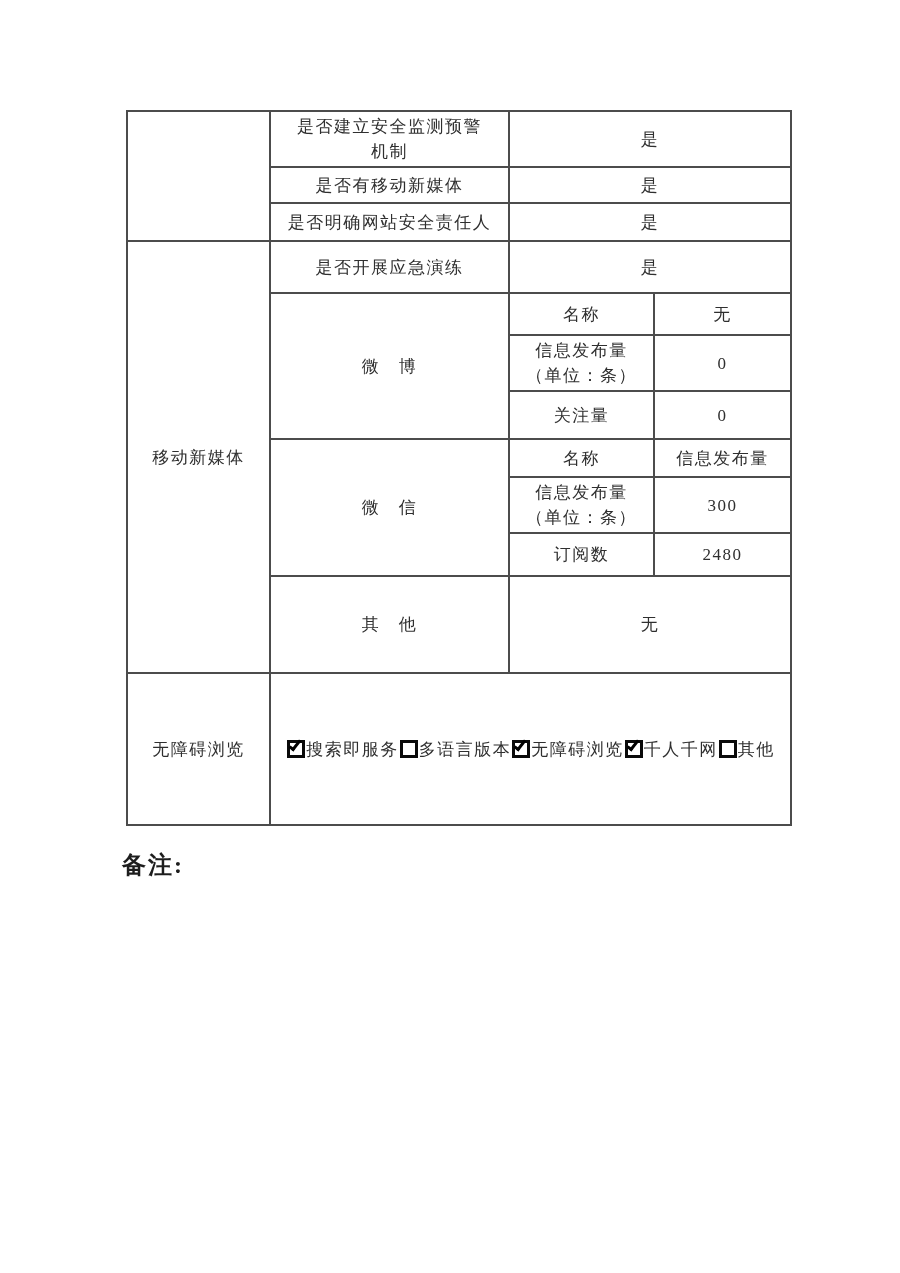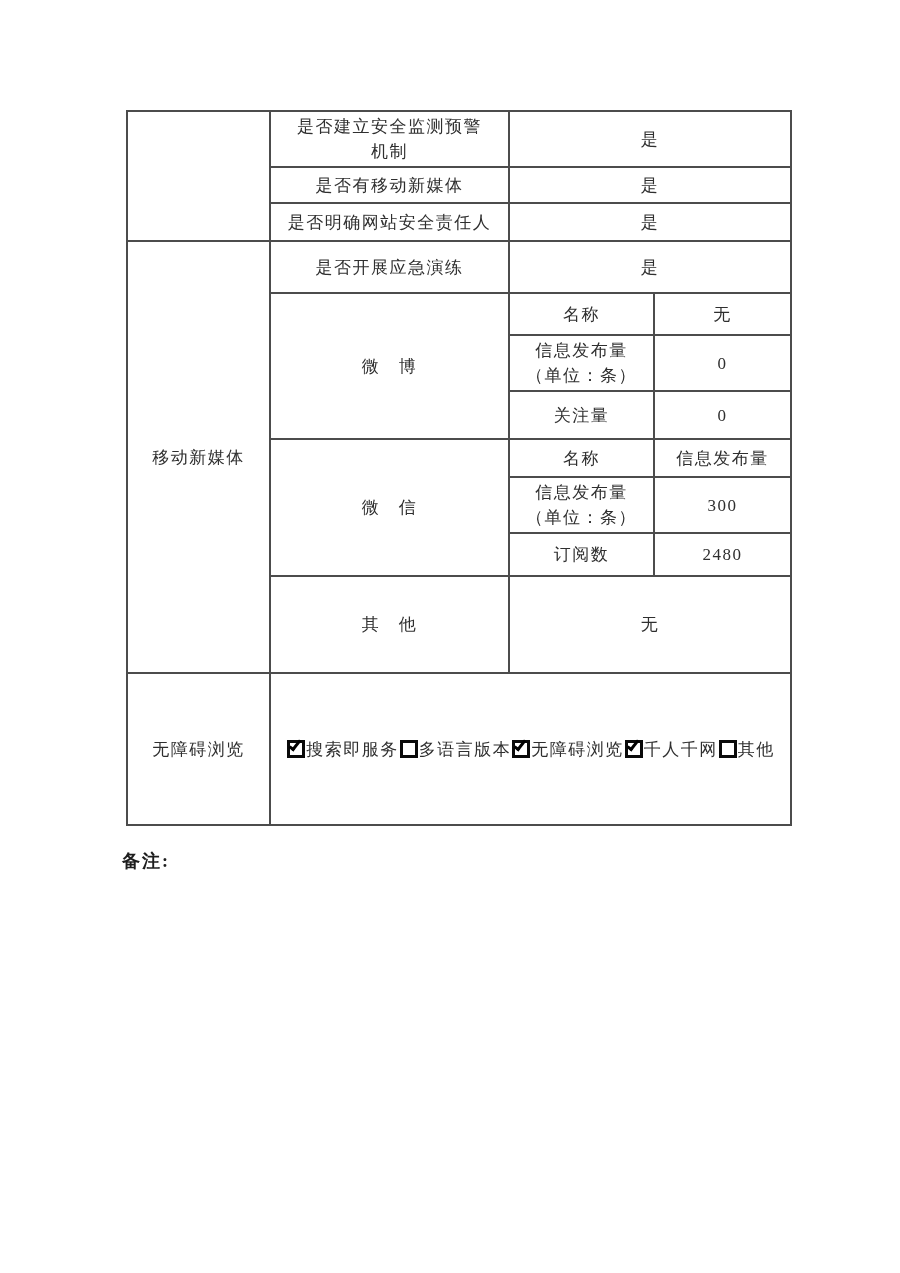--- a/index.html
+++ b/index.html
@@ -56,21 +56,21 @@
     width: 6px;
     height: 13px;
     border-right: 3px solid #000;
     border-bottom: 3px solid #000;
     transform: rotate(38deg);
   }
   .notes-label {
     position: absolute;
     left: 122px;
     top: 849px;
-    font-size: 18px;
+    font-size: 24px;
     font-weight: bold;
     letter-spacing: 2px;
     color: #1d1d1d;
   }
   .page-number {
     position: absolute;
     left: 0;
     top: 1183px;
     width: 900px;
     text-align: center;

